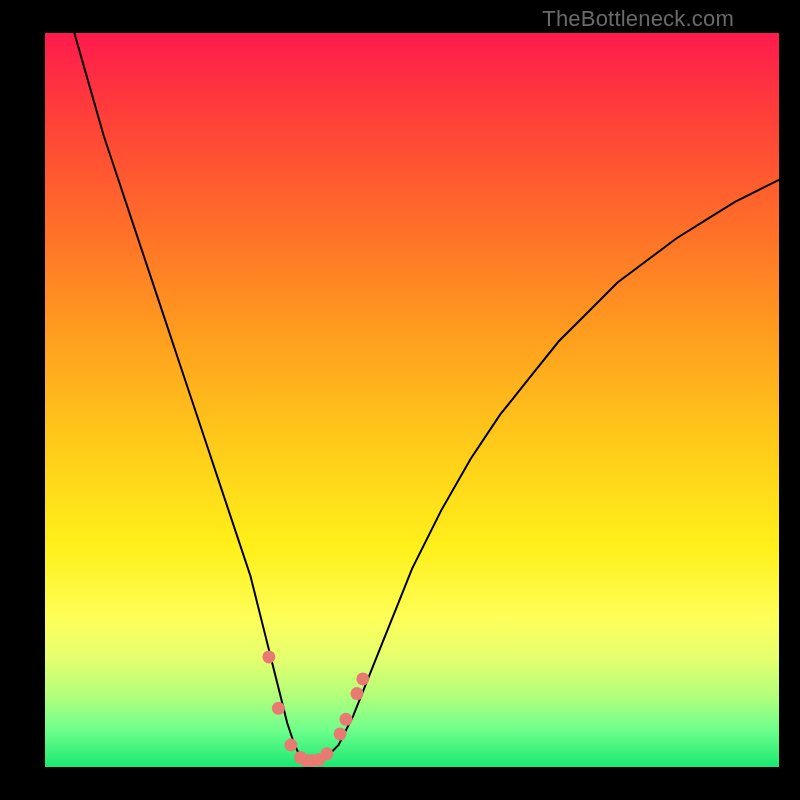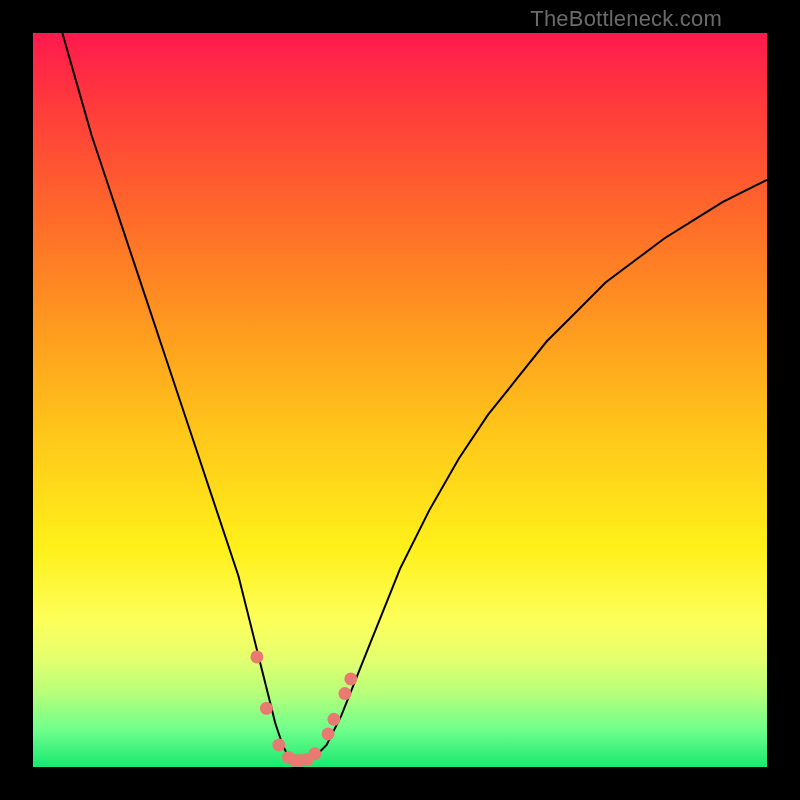--- a/index.html
+++ b/index.html
@@ -7,21 +7,21 @@
     padding: 0;
     width: 800px;
     height: 800px;
     background: #000;
     overflow: hidden;
     font-family: Arial, Helvetica, sans-serif;
   }
   .frame {
     position: absolute;
     top: 0;
-    left: 0;
+    left: 12px;
     width: 732px;
     height: 800px;
     background: #000;
   }
   .plot {
     position: absolute;
     top: 33px;
     left: 33px;
     width: 734px;
     height: 734px;

